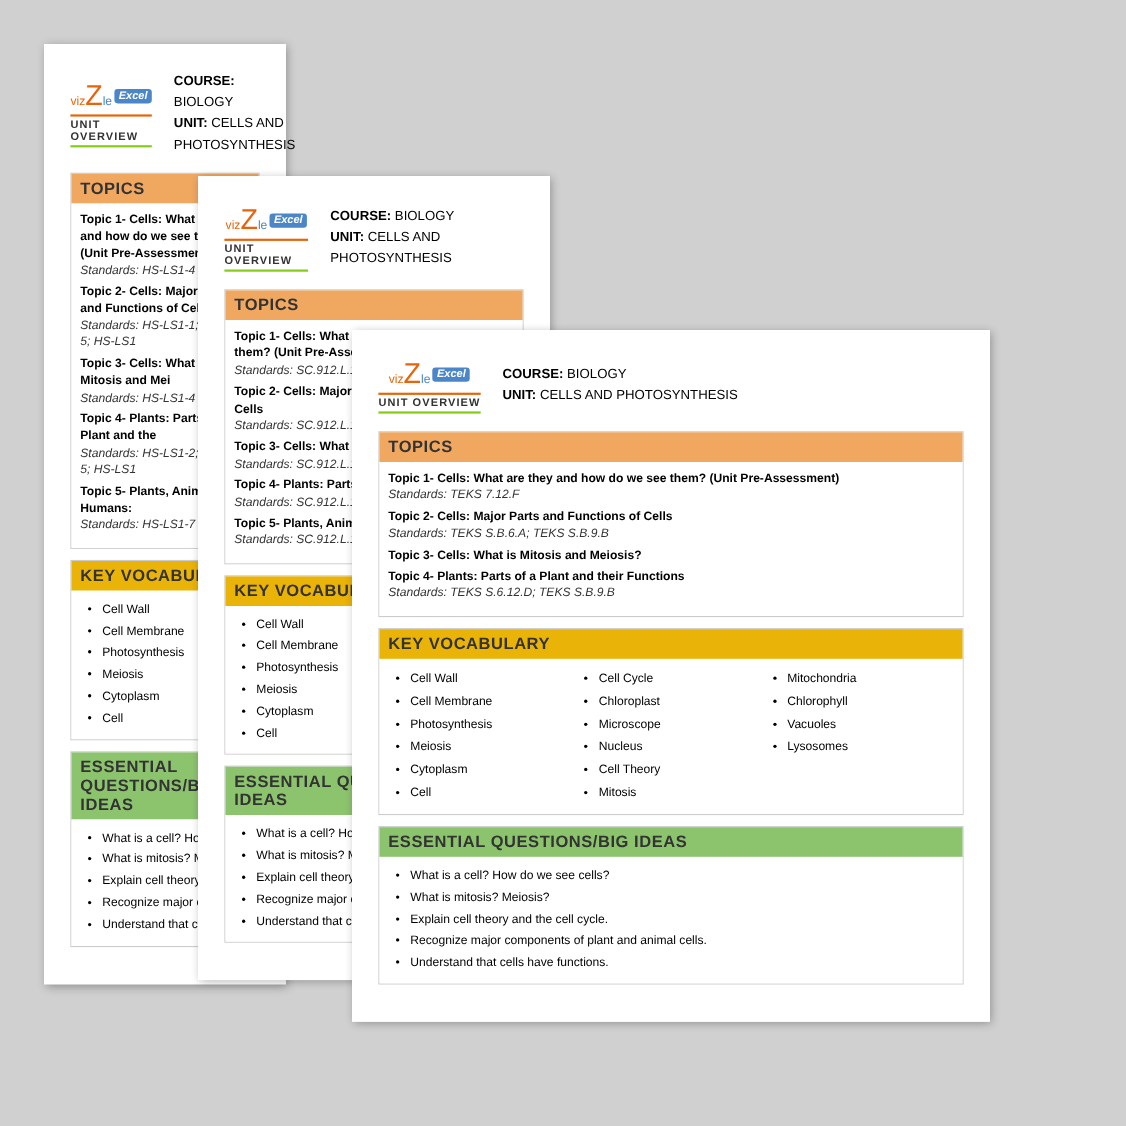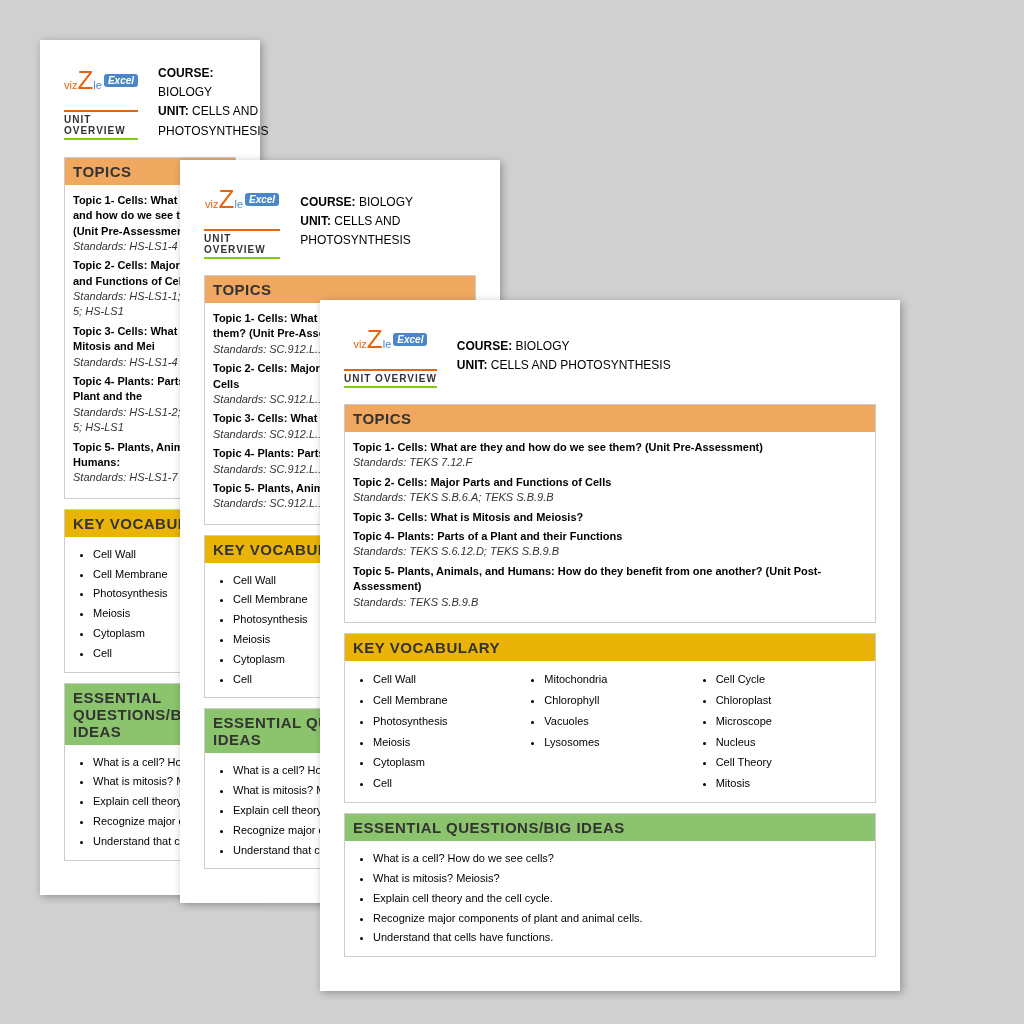--- a/index.html
+++ b/index.html
@@ -26,21 +26,20 @@
       display: flex;
       align-items: center;
       margin-bottom: 16px;
       gap: 20px;
     }
 
     .logo-area {
       display: flex;
       flex-direction: column;
       align-items: center;
-      gap: 12px;
     }
 
     .logo-viz { color: #e8640c; }
     .logo-z { color: #e8640c; font-size: 26px; }
     .logo-le { color: #4a86c8; }
     .logo-excel {
       font-size: 10px;
       color: #4a86c8;
       background: #4a86c8;
       color: white;
@@ -330,53 +329,49 @@
           <div class="topic-title">Topic 2- Cells:  Major Parts and Functions of Cells</div>
           <div class="standards">Standards:  TEKS S.B.6.A; TEKS S.B.9.B</div>
         </div>
         <div class="topic-item">
           <div class="topic-title">Topic 3- Cells:  What is Mitosis and Meiosis?</div>
         </div>
         <div class="topic-item">
           <div class="topic-title">Topic 4- Plants:  Parts of a Plant and their Functions</div>
           <div class="standards">Standards:  TEKS S.6.12.D; TEKS S.B.9.B</div>
         </div>
-        <div class="topic-item">
-          <div class="topic-title">Topic 5- Plants, Animals, and Humans:  How do they benefit from one another? (Unit Post-Assessment)</div>
-          <div class="standards">Standards:  TEKS S.B.9.B</div>
-        </div>
       </div>
     </div>
 
     <div class="section">
       <div class="section-header vocab-header">KEY VOCABULARY</div>
       <div class="section-body">
         <div class="vocab-grid">
           <ul class="vocab-col">
             <li>Cell Wall</li>
             <li>Cell Membrane</li>
             <li>Photosynthesis</li>
             <li>Meiosis</li>
             <li>Cytoplasm</li>
             <li>Cell</li>
           </ul>
           <ul class="vocab-col">
-            <li>Mitochondria</li>
-            <li>Chlorophyll</li>
-            <li>Vacuoles</li>
-            <li>Lysosomes</li>
-          </ul>
-          <ul class="vocab-col">
             <li>Cell Cycle</li>
             <li>Chloroplast</li>
             <li>Microscope</li>
             <li>Nucleus</li>
             <li>Cell Theory</li>
             <li>Mitosis</li>
           </ul>
+          <ul class="vocab-col">
+            <li>Mitochondria</li>
+            <li>Chlorophyll</li>
+            <li>Vacuoles</li>
+            <li>Lysosomes</li>
+          </ul>
         </div>
       </div>
     </div>
 
     <div class="section">
       <div class="section-header essential-header">ESSENTIAL QUESTIONS/BIG IDEAS</div>
       <div class="section-body">
         <ul class="essential-list">
           <li>What is a cell? How do we see cells?</li>
           <li>What is mitosis? Meiosis?</li>

